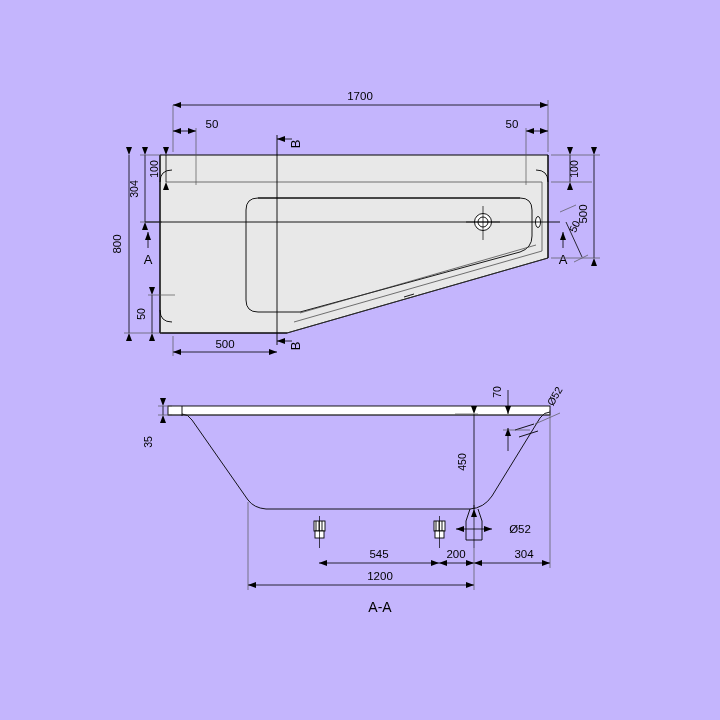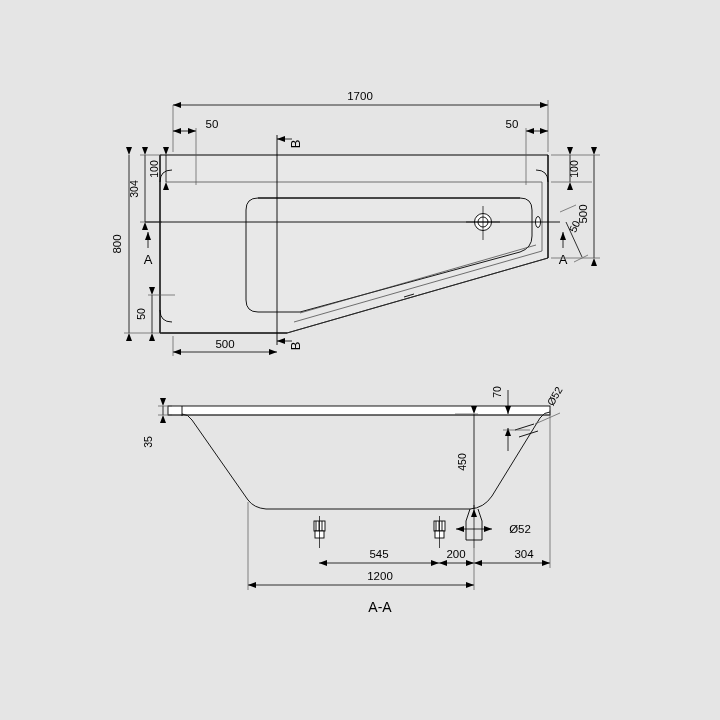--- a/index.html
+++ b/index.html
@@ -4,21 +4,21 @@
 <style>
   html, body {
     margin: 0;
     padding: 0;
     background: #ffffff;
   }
   #page {
     position: relative;
     width: 720px;
     height: 720px;
-    background: #e5e5e5;
+    background: #c4b5fd;
     font-family: "Liberation Sans", sans-serif;
     overflow: hidden;
   }
   svg.drawing {
     position: absolute;
     left: 0;
     top: 0;
     width: 720px;
     height: 720px;
   }

